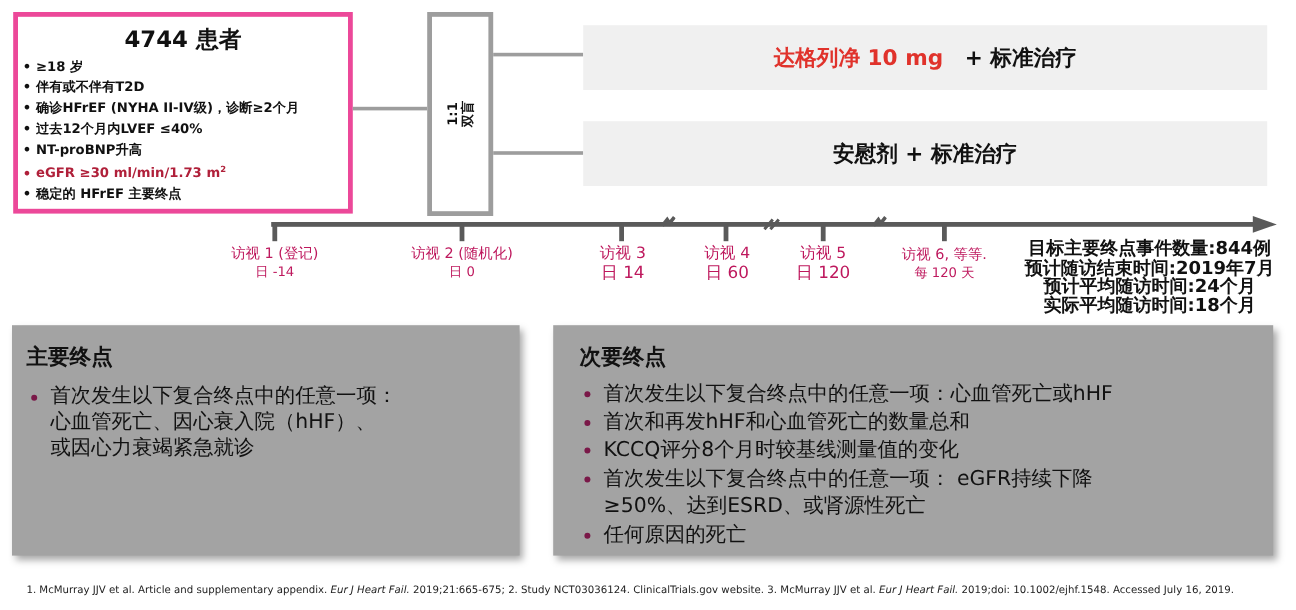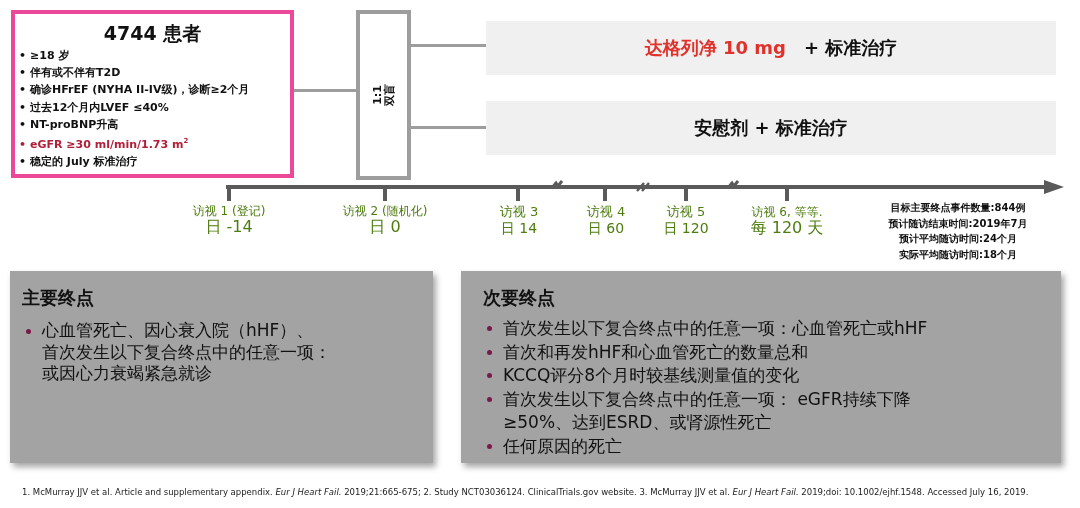--- a/index.html
+++ b/index.html
@@ -51,30 +51,30 @@
   
   .axis { left:226px; top:185px; width:820px; height:4px; background:#5a5a5a; }
   .arrowhead {
     left:1044px; top:180px; width:0; height:0;
     border-top:7px solid transparent; border-bottom:7px solid transparent;
     border-left:20px solid #5a5a5a;
   }
   .tick { width:4px; height:14px; background:#5a5a5a; top:187px; }
   .brk { top:180px; width:12px; height:12px; }
   .visit {
-    font-size:12px; color:#4d7c0f; text-align:center; line-height:15px; white-space:nowrap;
+    font-size:12px; color:#be185d; text-align:center; line-height:15px; white-space:nowrap;
     transform:translateX(-50%);
   }
-  .visit .l2 { display:block; font-size:16px; }
+  .visit .l2 { display:block; font-size:11px; }
   .visit.big { font-size:13px; line-height:17px; }
   .visit.big .l2 { font-size:14px; }
 
   .stats {
     left:842px; top:200px; width:232px; text-align:center;
-    font-size:10px; font-weight:bold; line-height:15.5px; color:#111;
+    font-size:15px; font-weight:bold; line-height:15.5px; color:#111;
   }
 
   
   .panel {
     background:#a3a3a3; box-shadow:3px 4px 6px rgba(0,0,0,0.35);
   }
   .panel h2 { margin:0; font-size:18px; font-weight:bold; line-height:22px; }
   .panel ul { list-style:none; margin:0; padding:0; }
   .panel li { position:relative; padding-left:20px; font-size:17px; line-height:21.5px; color:#111; }
   .panel li::before {
@@ -99,21 +99,21 @@
 
 <div class="abs patients">
   <div class="title">4744 患者</div>
   <ul>
     <li>≥18 岁</li>
     <li>伴有或不伴有T2D</li>
     <li>确诊HFrEF (NYHA II-IV级)，诊断≥2个月</li>
     <li>过去12个月内LVEF ≤40%</li>
     <li>NT-proBNP升高</li>
     <li class="red"><span>eGFR ≥30 ml/min/1.73 m</span><sup>2</sup></li>
-    <li>稳定的 July 标准治疗</li>
+    <li>稳定的 HFrEF 主要终点</li>
   </ul>
 </div>
 
 <div class="abs hline" style="left:294px; top:89px; width:62px;"></div>
 
 <div class="abs rand">
   <div class="label">
     <div>1:1</div>
     <div>双盲</div>
   </div>
@@ -179,22 +179,22 @@
   <div>目标主要终点事件数量:844例</div>
   <div>预计随访结束时间:2019年7月</div>
   <div>预计平均随访时间:24个月</div>
   <div>实际平均随访时间:18个月</div>
 </div>
 
 <div class="abs panel primary">
   <h2>主要终点</h2>
   <ul>
     <li>
+      <div>首次发生以下复合终点中的任意一项：</div>
       <div>心血管死亡、因心衰入院（hHF）、</div>
-      <div>首次发生以下复合终点中的任意一项：</div>
       <div>或因心力衰竭紧急就诊</div>
     </li>
   </ul>
 </div>
 
 <div class="abs panel secondary">
   <h2>次要终点</h2>
   <ul>
     <li>首次发生以下复合终点中的任意一项：心血管死亡或hHF</li>
     <li>首次和再发hHF和心血管死亡的数量总和</li>

